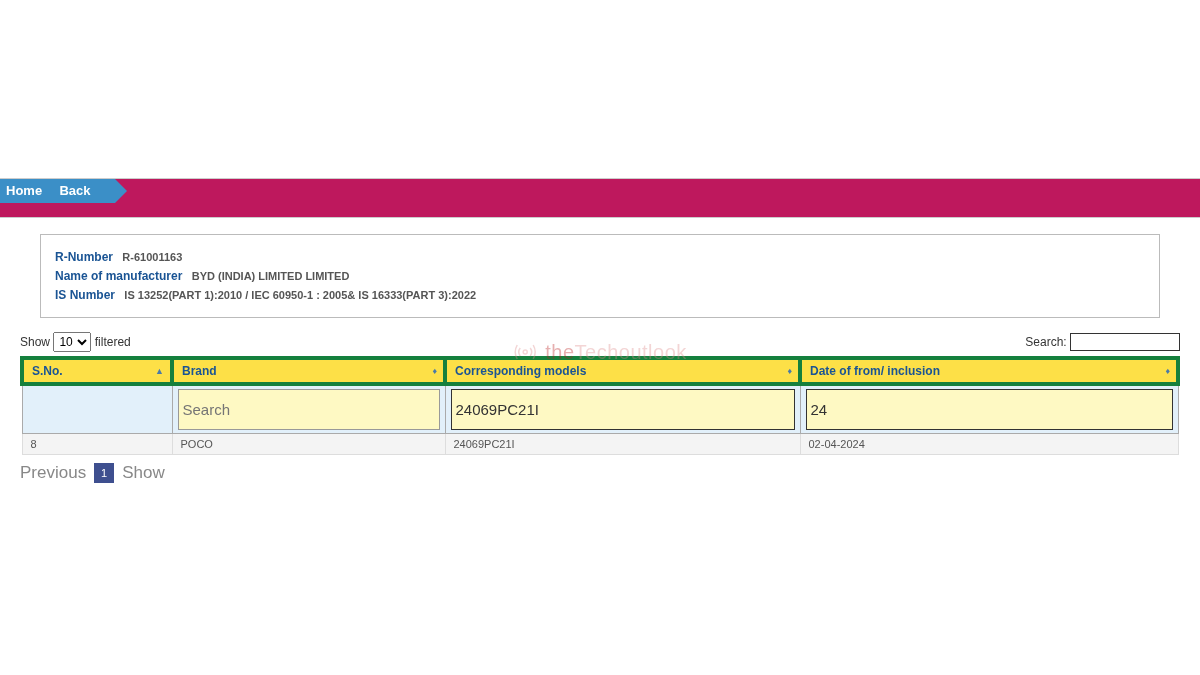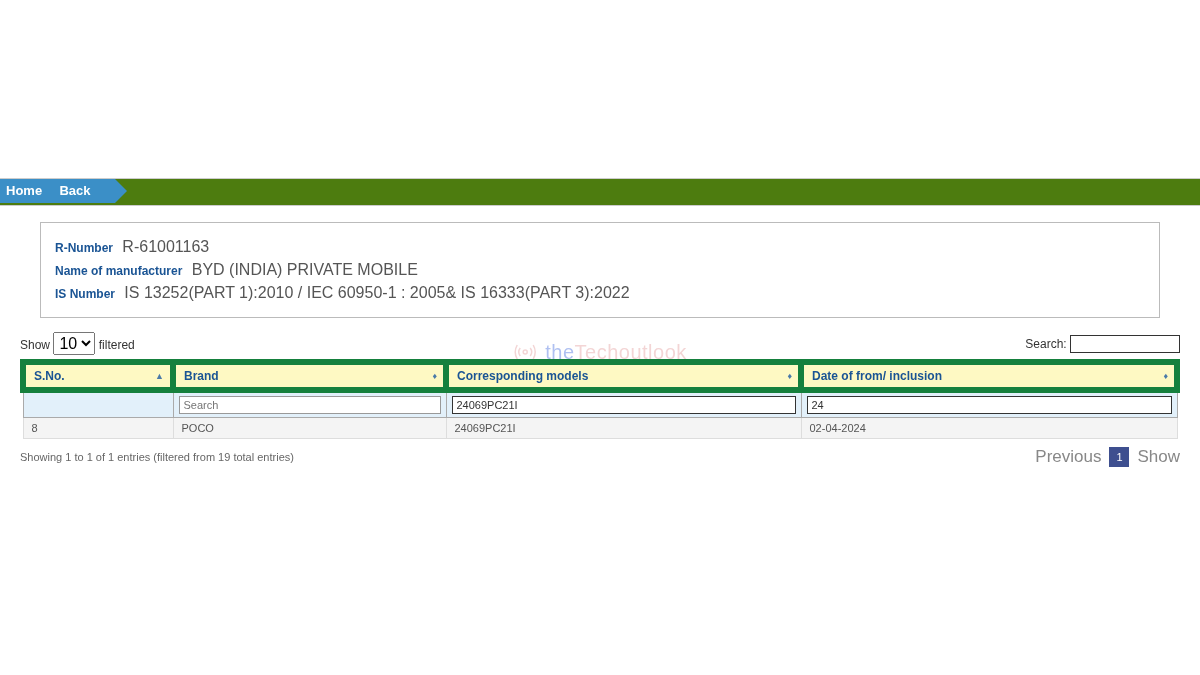--- a/index.html
+++ b/index.html
@@ -7,26 +7,26 @@
       padding: 0;
       box-sizing: border-box;
     }
     body {
       font-family: Arial, Helvetica, sans-serif;
       background: #ffffff;
       font-size: 12px;
       color: #333;
     }
     .nav-bar {
-      background: #4d7c0f;
+      background: #be185d;
       border-top: 1px solid #ccc;
       border-bottom: 1px solid #ccc;
       margin-top: 178px;
       position: relative;
-      height: 28px;
+      height: 40px;
     }
     .nav-shape {
       display: inline-block;
       background: #3b8fc7;
       color: #fff;
       height: 24px;
       line-height: 24px;
       position: relative;
       padding: 0 10px 0 6px;
     }
@@ -55,75 +55,76 @@
       margin: 5px 0;
       font-size: 12px;
     }
     .detail-label {
       color: #1a5494;
       font-weight: bold;
       margin-right: 6px;
     }
     .detail-value {
       color: #555;
-      font-size: 16px;
+      font-size: 11px;
+      font-weight: bold;
     }
     .table-controls {
       display: flex;
       justify-content: space-between;
       align-items: center;
       margin: 14px 20px 4px 20px;
       font-size: 12px;
     }
     .show-entries select {
-      font-size: 16px;
+      font-size: 12px;
       padding: 1px;
     }
     .search-box input {
       border: 1px solid #333;
       width: 110px;
       height: 18px;
       font-size: 11px;
     }
     .data-table {
       width: calc(100% - 40px);
       margin: 0 20px;
       border-collapse: collapse;
       border: 1px solid #aaa;
     }
     .data-table th {
-      background: #fef9c3;
+      background: #fde047;
       color: #1a5494;
       text-align: left;
       padding: 4px 8px;
       font-size: 12px;
       font-weight: bold;
-      border: 6px solid #15803d;
+      border: 4px solid #15803d;
       position: relative;
     }
     .sort-icon {
       position: absolute;
       right: 6px;
       top: 50%;
       transform: translateY(-50%);
       color: #4a7aa8;
       font-size: 9px;
       line-height: 1;
     }
     .filter-row td {
       background: #e2f0fa;
       padding: 3px 5px;
       border: 1px solid #aaa;
     }
     .filter-row input {
       width: 100%;
       border: 1px solid #999;
-      padding: 2px 4px;
-      font-size: 11px;
-      background: #ffffff;
+      padding: 11px 4px;
+      font-size: 15px;
+      background: #fef9c3;
       color: #888;
     }
     .filter-row input.active {
       border: 1px solid #333;
       color: #333;
     }
     .data-row td {
       background: #f4f4f4;
       padding: 4px 8px;
       font-size: 11px;
@@ -173,41 +174,41 @@
       width: 24px;
       height: 24px;
     }
     .watermark-text {
       font-size: 20px;
       color: #d88;
       font-weight: 300;
       letter-spacing: 0.5px;
     }
     .watermark-text .the-t {
-      color: #1d4ed8;
+      color: #b91c1c;
     }
   </style>
 </head>
 <body>
 
 <div class="nav-bar">
   <div class="nav-shape">
     <a href="#">Home</a>
     <a href="#">Back</a>
   </div>
 </div>
 
 <div class="details-box">
   <div class="detail-row">
     <span class="detail-label">R-Number</span>
     <span class="detail-value">R-61001163</span>
   </div>
   <div class="detail-row">
     <span class="detail-label">Name of manufacturer</span>
-    <span class="detail-value">BYD (INDIA) PRIVATE MOBILE</span>
+    <span class="detail-value">BYD (INDIA) LIMITED LIMITED</span>
   </div>
   <div class="detail-row">
     <span class="detail-label">IS Number</span>
     <span class="detail-value">IS 13252(PART 1):2010 / IEC 60950-1 : 2005&amp; IS 16333(PART 3):2022</span>
   </div>
 </div>
 
 <div class="watermark">
   <svg class="watermark-icon" viewBox="0 0 24 24">
     <circle cx="12" cy="12" r="2" fill="none" stroke="#d88" stroke-width="1.5"></circle>
@@ -266,19 +267,18 @@
     <tr class="data-row">
       <td>8</td>
       <td>POCO</td>
       <td>24069PC21I</td>
       <td>02-04-2024</td>
     </tr>
   </tbody>
 </table>
 
 <div class="table-footer">
-  <div>Showing 1 to 1 of 1 entries (filtered from 19 total entries)</div>
   <div class="pagination">
     <span class="page-link">Previous</span>
     <span class="page-current">1</span>
     <span class="page-link">Show</span>
   </div>
 </div>
 
 </body></html>

